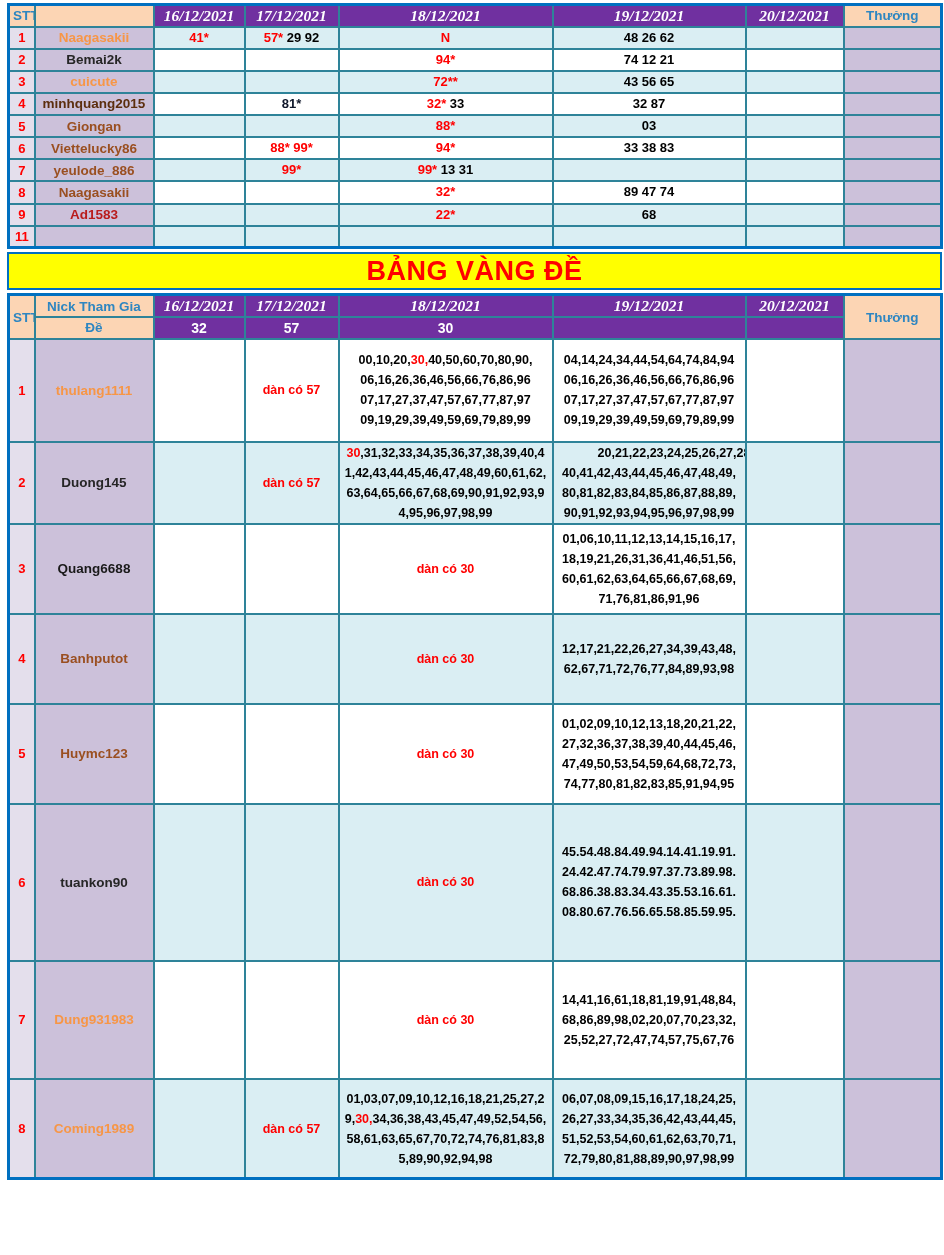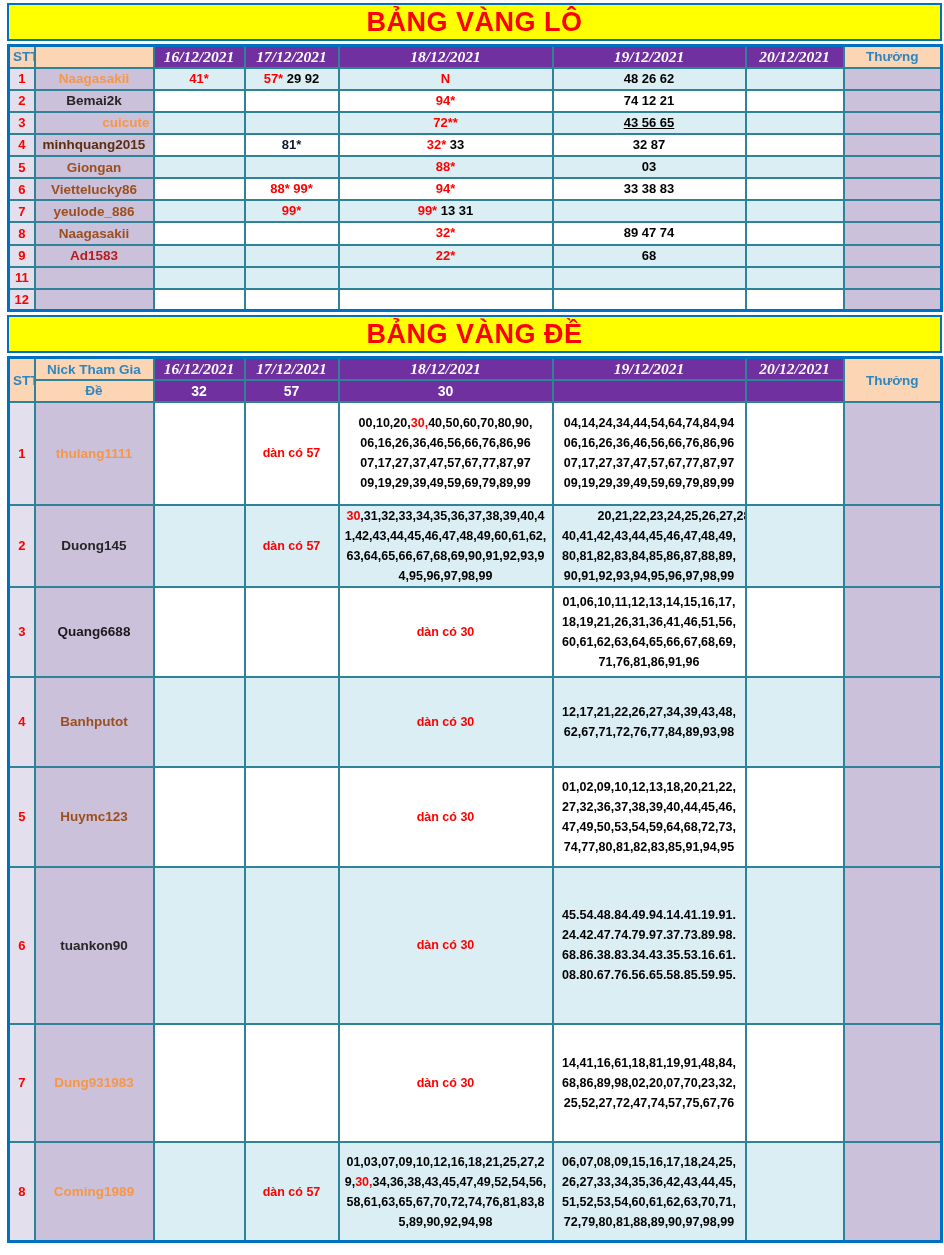--- a/index.html
+++ b/index.html
@@ -21,21 +21,20 @@
   .breakall { white-space:normal; word-break:break-all; }
   .stripe-blue  { background:#DAEEF3; }
   .stripe-white { background:#FFFFFF; }
   .rewardcell { background:#CCC1DA; }
 </style>
 </head>
 <body>
 
 <div class="page">
 
-  <div class="banner">BẢNG VÀNG LÔ</div>
 
   <table class="t1">
     <colgroup>
       <col style="width:26px">
         <col style="width:119px">
         <col style="width:91px">
         <col style="width:94px">
       <col style="width:214px">
         <col style="width:193px">
         <col style="width:98px">
@@ -69,25 +68,25 @@
           <td class="nick" style="color: rgb(38, 38, 38);">Bemai2k</td>
           <td class="datecell stripe-white"></td>
           <td class="datecell stripe-white"></td>
           <td class="datecell stripe-white"><span style="color: rgb(255, 0, 0);">94*</span></td>
           <td class="datecell stripe-white"><span style="color: rgb(0, 0, 0);">74 12 21</span></td>
           <td class="datecell stripe-white"></td>
           <td class="rewardcell"></td>
         </tr>
         <tr>
           <td class="stt">3</td>
-          <td class="nick" style="color: rgb(247, 150, 70); text-align: right;">cuicute</td>
+          <td class="nick" style="color: rgb(247, 150, 70);">cuicute</td>
           <td class="datecell stripe-blue"></td>
           <td class="datecell stripe-blue"></td>
           <td class="datecell stripe-blue"><span style="color: rgb(255, 0, 0);">72**</span></td>
-          <td class="datecell stripe-blue"><span style="color: rgb(0, 0, 0); text-decoration: underline;">43 56 65</span></td>
+          <td class="datecell stripe-blue"><span style="color: rgb(0, 0, 0);">43 56 65</span></td>
           <td class="datecell stripe-blue"></td>
           <td class="rewardcell"></td>
         </tr>
         <tr>
           <td class="stt">4</td>
           <td class="nick" style="color: rgb(92, 46, 14);">minhquang2015</td>
           <td class="datecell stripe-white"></td>
           <td class="datecell stripe-white"><span style="color: #0f172a;">81*</span></td>
           <td class="datecell stripe-white"><span style="color: rgb(255, 0, 0);">32*</span><span style="color: rgb(0, 0, 0);"> 33</span></td>
           <td class="datecell stripe-white"><span style="color: rgb(0, 0, 0); text-align: right;">32 87</span></td>
@@ -145,30 +144,20 @@
           <td class="rewardcell"></td>
         </tr>
         <tr>
           <td class="stt">11</td>
           <td class="nick" style="color: rgb(0, 0, 0);"></td>
           <td class="datecell stripe-blue"></td>
           <td class="datecell stripe-blue"></td>
           <td class="datecell stripe-blue"></td>
           <td class="datecell stripe-blue"></td>
           <td class="datecell stripe-blue"></td>
-          <td class="rewardcell"></td>
-        </tr>
-        <tr>
-          <td class="stt">12</td>
-          <td class="nick" style="color: rgb(0, 0, 0);"></td>
-          <td class="datecell stripe-white"></td>
-          <td class="datecell stripe-white"></td>
-          <td class="datecell stripe-white"></td>
-          <td class="datecell stripe-white"></td>
-          <td class="datecell stripe-white"></td>
           <td class="rewardcell"></td>
         </tr>
       </tbody>
   </table>
 
   <div class="banner">BẢNG VÀNG ĐỀ</div>
 
   <table class="t2">
     <colgroup>
       <col style="width:26px">

